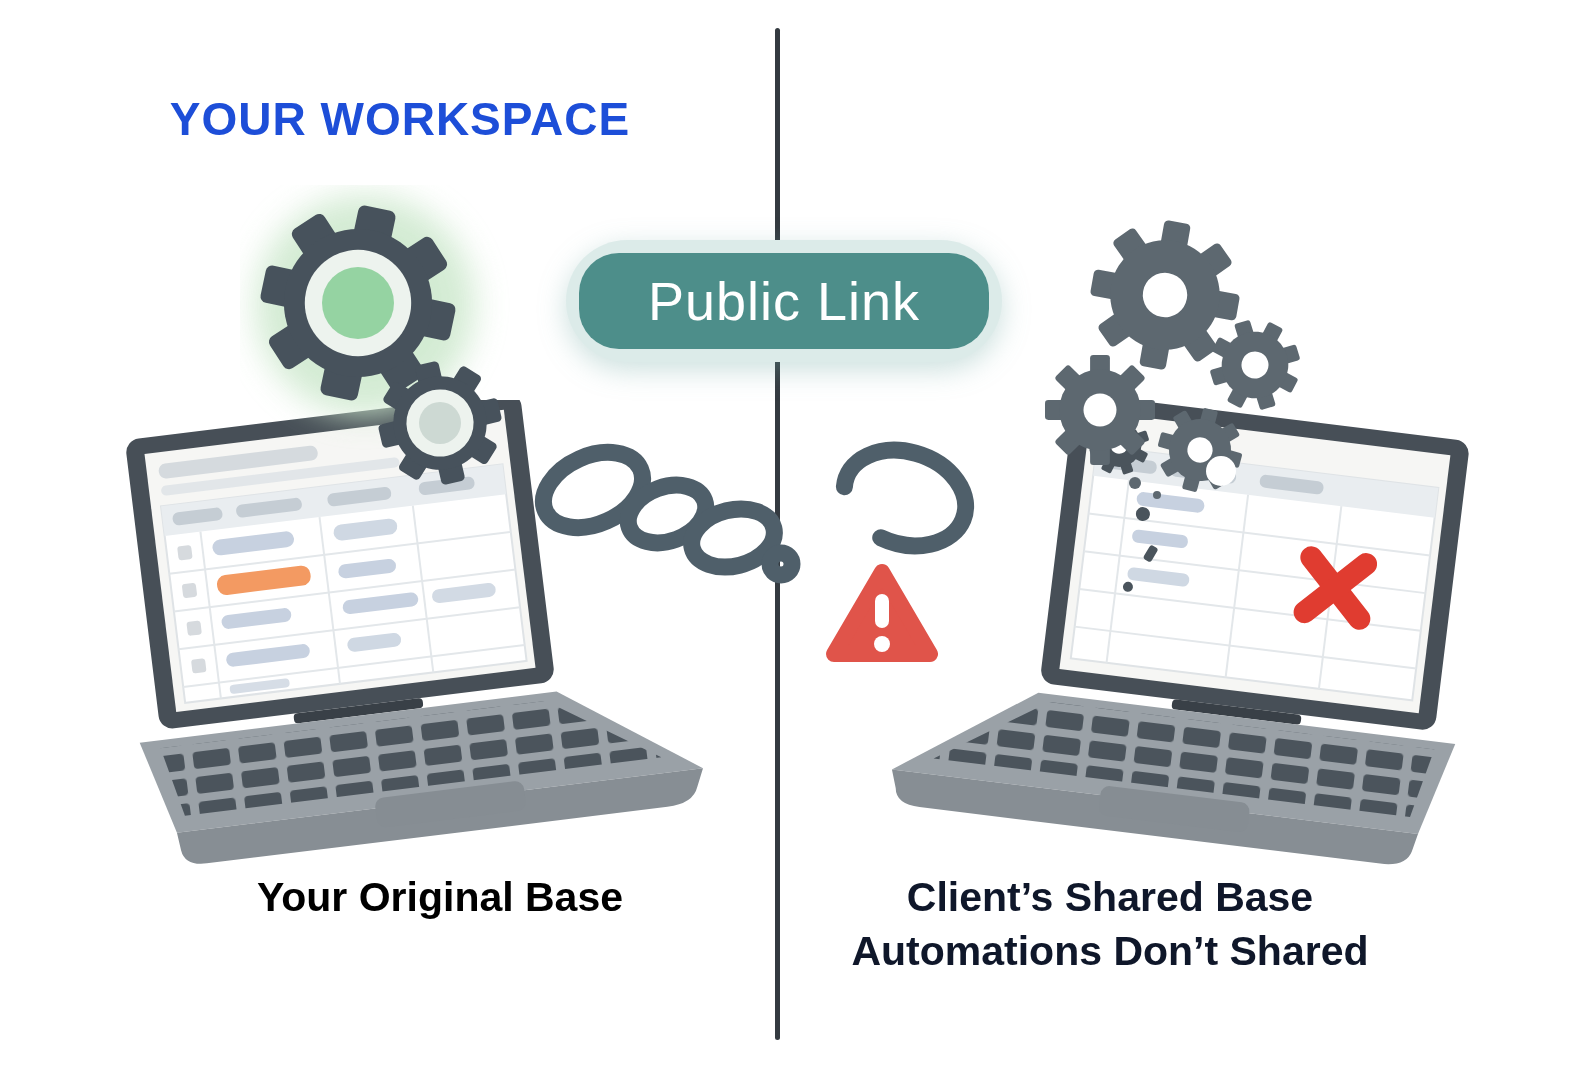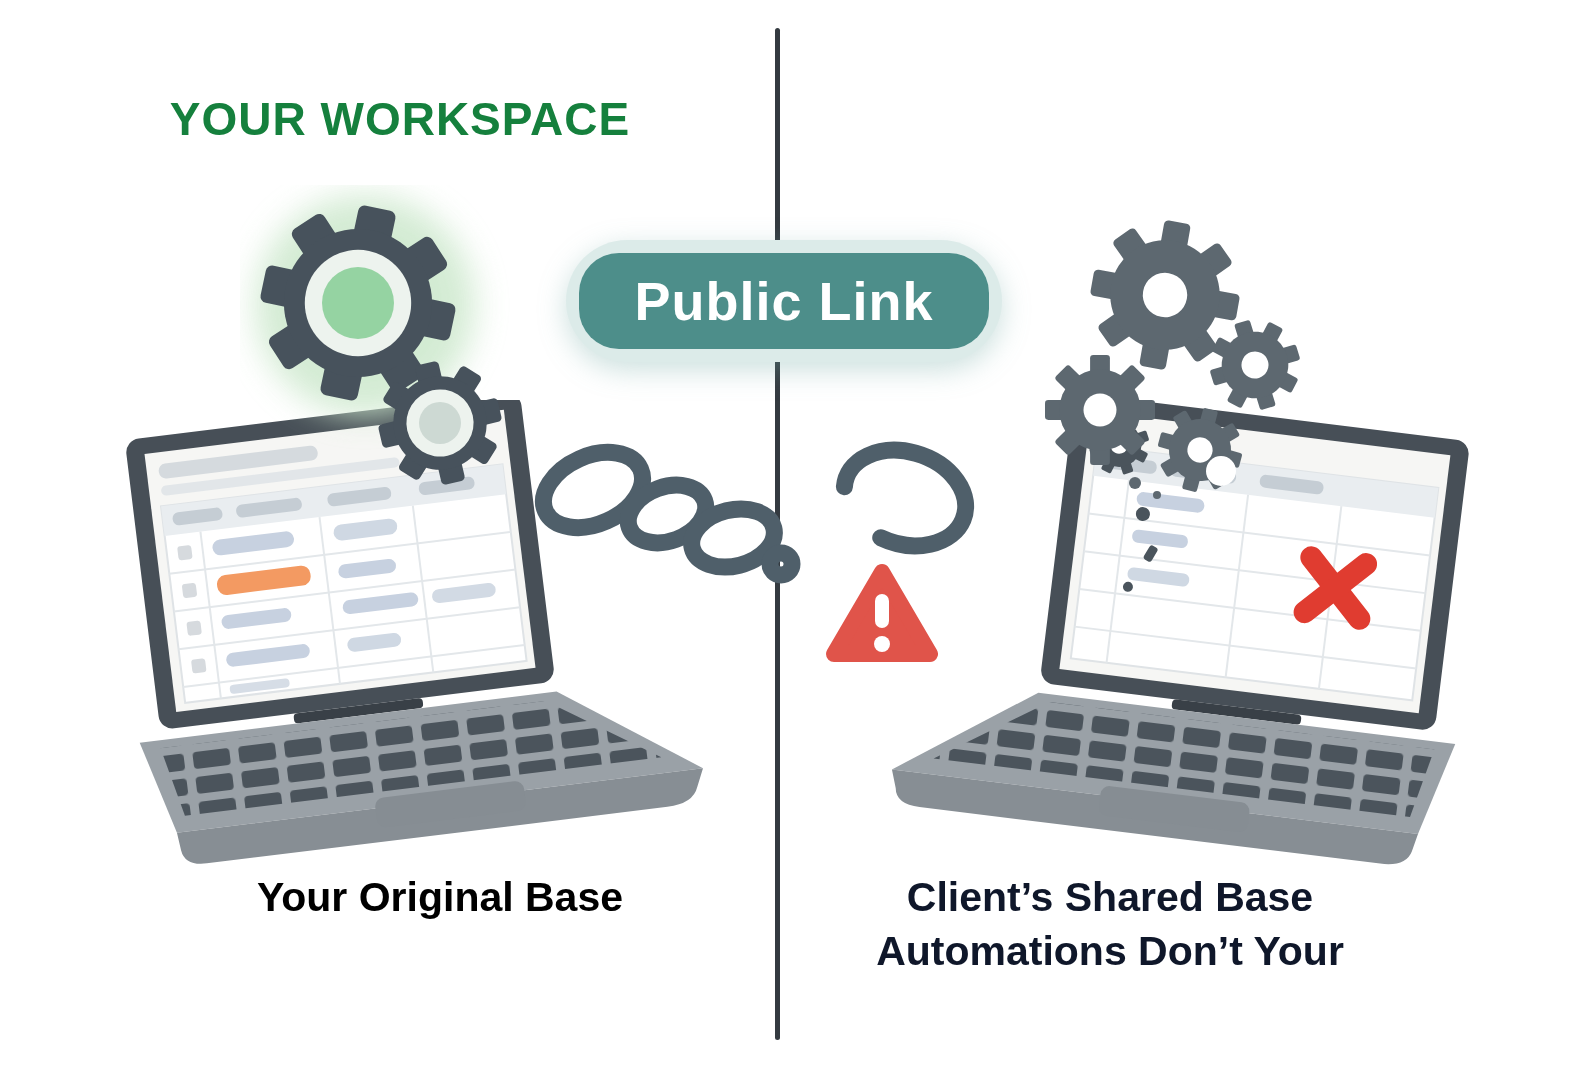--- a/index.html
+++ b/index.html
@@ -17,21 +17,21 @@
   }
   .divider { width:5px; border-radius:3px; background:#343a40; }
   .badge-outer {
     border-radius:64px; padding:13px;
     box-shadow:0 8px 28px rgba(110,165,160,0.35);
   }
   .badge-pill {
     width:100%; height:100%; border-radius:40px;
     display:flex; align-items:center; justify-content:center;
   }
-  .badge-label { font-size:54px; font-weight:700; letter-spacing:1px; }
+  .badge-label { font-size:54px; font-weight:400; letter-spacing:1px; }
   svg { display:block; }
   .defs-holder { position:absolute; width:0; height:0; }
 </style>
 </head>
 <body>
 
 <svg class="defs-holder" aria-hidden="true">
   <defs>
     <filter id="softBlur" x="-60%" y="-60%" width="220%" height="220%">
       <feGaussianBlur stdDeviation="16"></feGaussianBlur>
@@ -63,21 +63,21 @@
       <circle r="78"></circle>
       <circle r="56" fill="#edf3ee"></circle>
     </g>
   </defs>
 </svg>
 
 <div class="stage">
 
   <div class="abs divider" style="left: 775px; top: 28px; height: 1012px; background: rgb(52, 58, 64);"></div>
 
-  <div class="abs heading" style="left: 70px; top: 92px; width: 660px; color: #15803d; text-align: center;">YOUR WORKSPACE</div>
+  <div class="abs heading" style="left: 70px; top: 92px; width: 660px; color: #1d4ed8; text-align: center;">YOUR WORKSPACE</div>
 
   <svg class="abs" style="left:85px; top:400px;" width="640" height="480" viewBox="0 0 640 480">
     <g transform="rotate(-7 300 240)">
       <rect x="66" y="10" width="398" height="292" rx="14" fill="#474f57"></rect>
       <rect x="84" y="26" width="362" height="260" fill="#f6f6f4"></rect>
       <rect x="96" y="38" width="160" height="15" rx="7" fill="#d5dade"></rect>
       <rect x="96" y="60" width="240" height="10" rx="5" fill="#e2e6e9"></rect>
       <g>
         <rect x="94" y="80" width="344" height="198" fill="#ffffff" stroke="#dfe3e6" stroke-width="2"></rect>
         <rect x="94" y="80" width="344" height="30" fill="#e9edf0"></rect>
@@ -202,16 +202,16 @@
     <path d="M56 12 L104 94 L8 94 Z" fill="#e0544a" stroke="#e0544a" stroke-width="16" stroke-linejoin="round" style="fill: rgb(224, 84, 74); stroke: rgb(224, 84, 74);"></path>
     <rect x="49" y="34" width="14" height="34" rx="7" fill="#ffffff"></rect>
     <circle cx="56" cy="84" r="8" fill="#ffffff"></circle>
   </svg>
 
   <div class="abs caption" style="left: 110px; top: 870px; width: 660px; color: #000000;">
     <div>Your Original Base</div>
   </div>
   <div class="abs caption" style="left: 800px; top: 870px; width: 620px; color: #0f172a;">
     <div>Client’s Shared Base</div>
-    <div>Automations Don’t Your</div>
+    <div>Automations Don’t Shared</div>
   </div>
 
 </div>
 
 </body></html>

